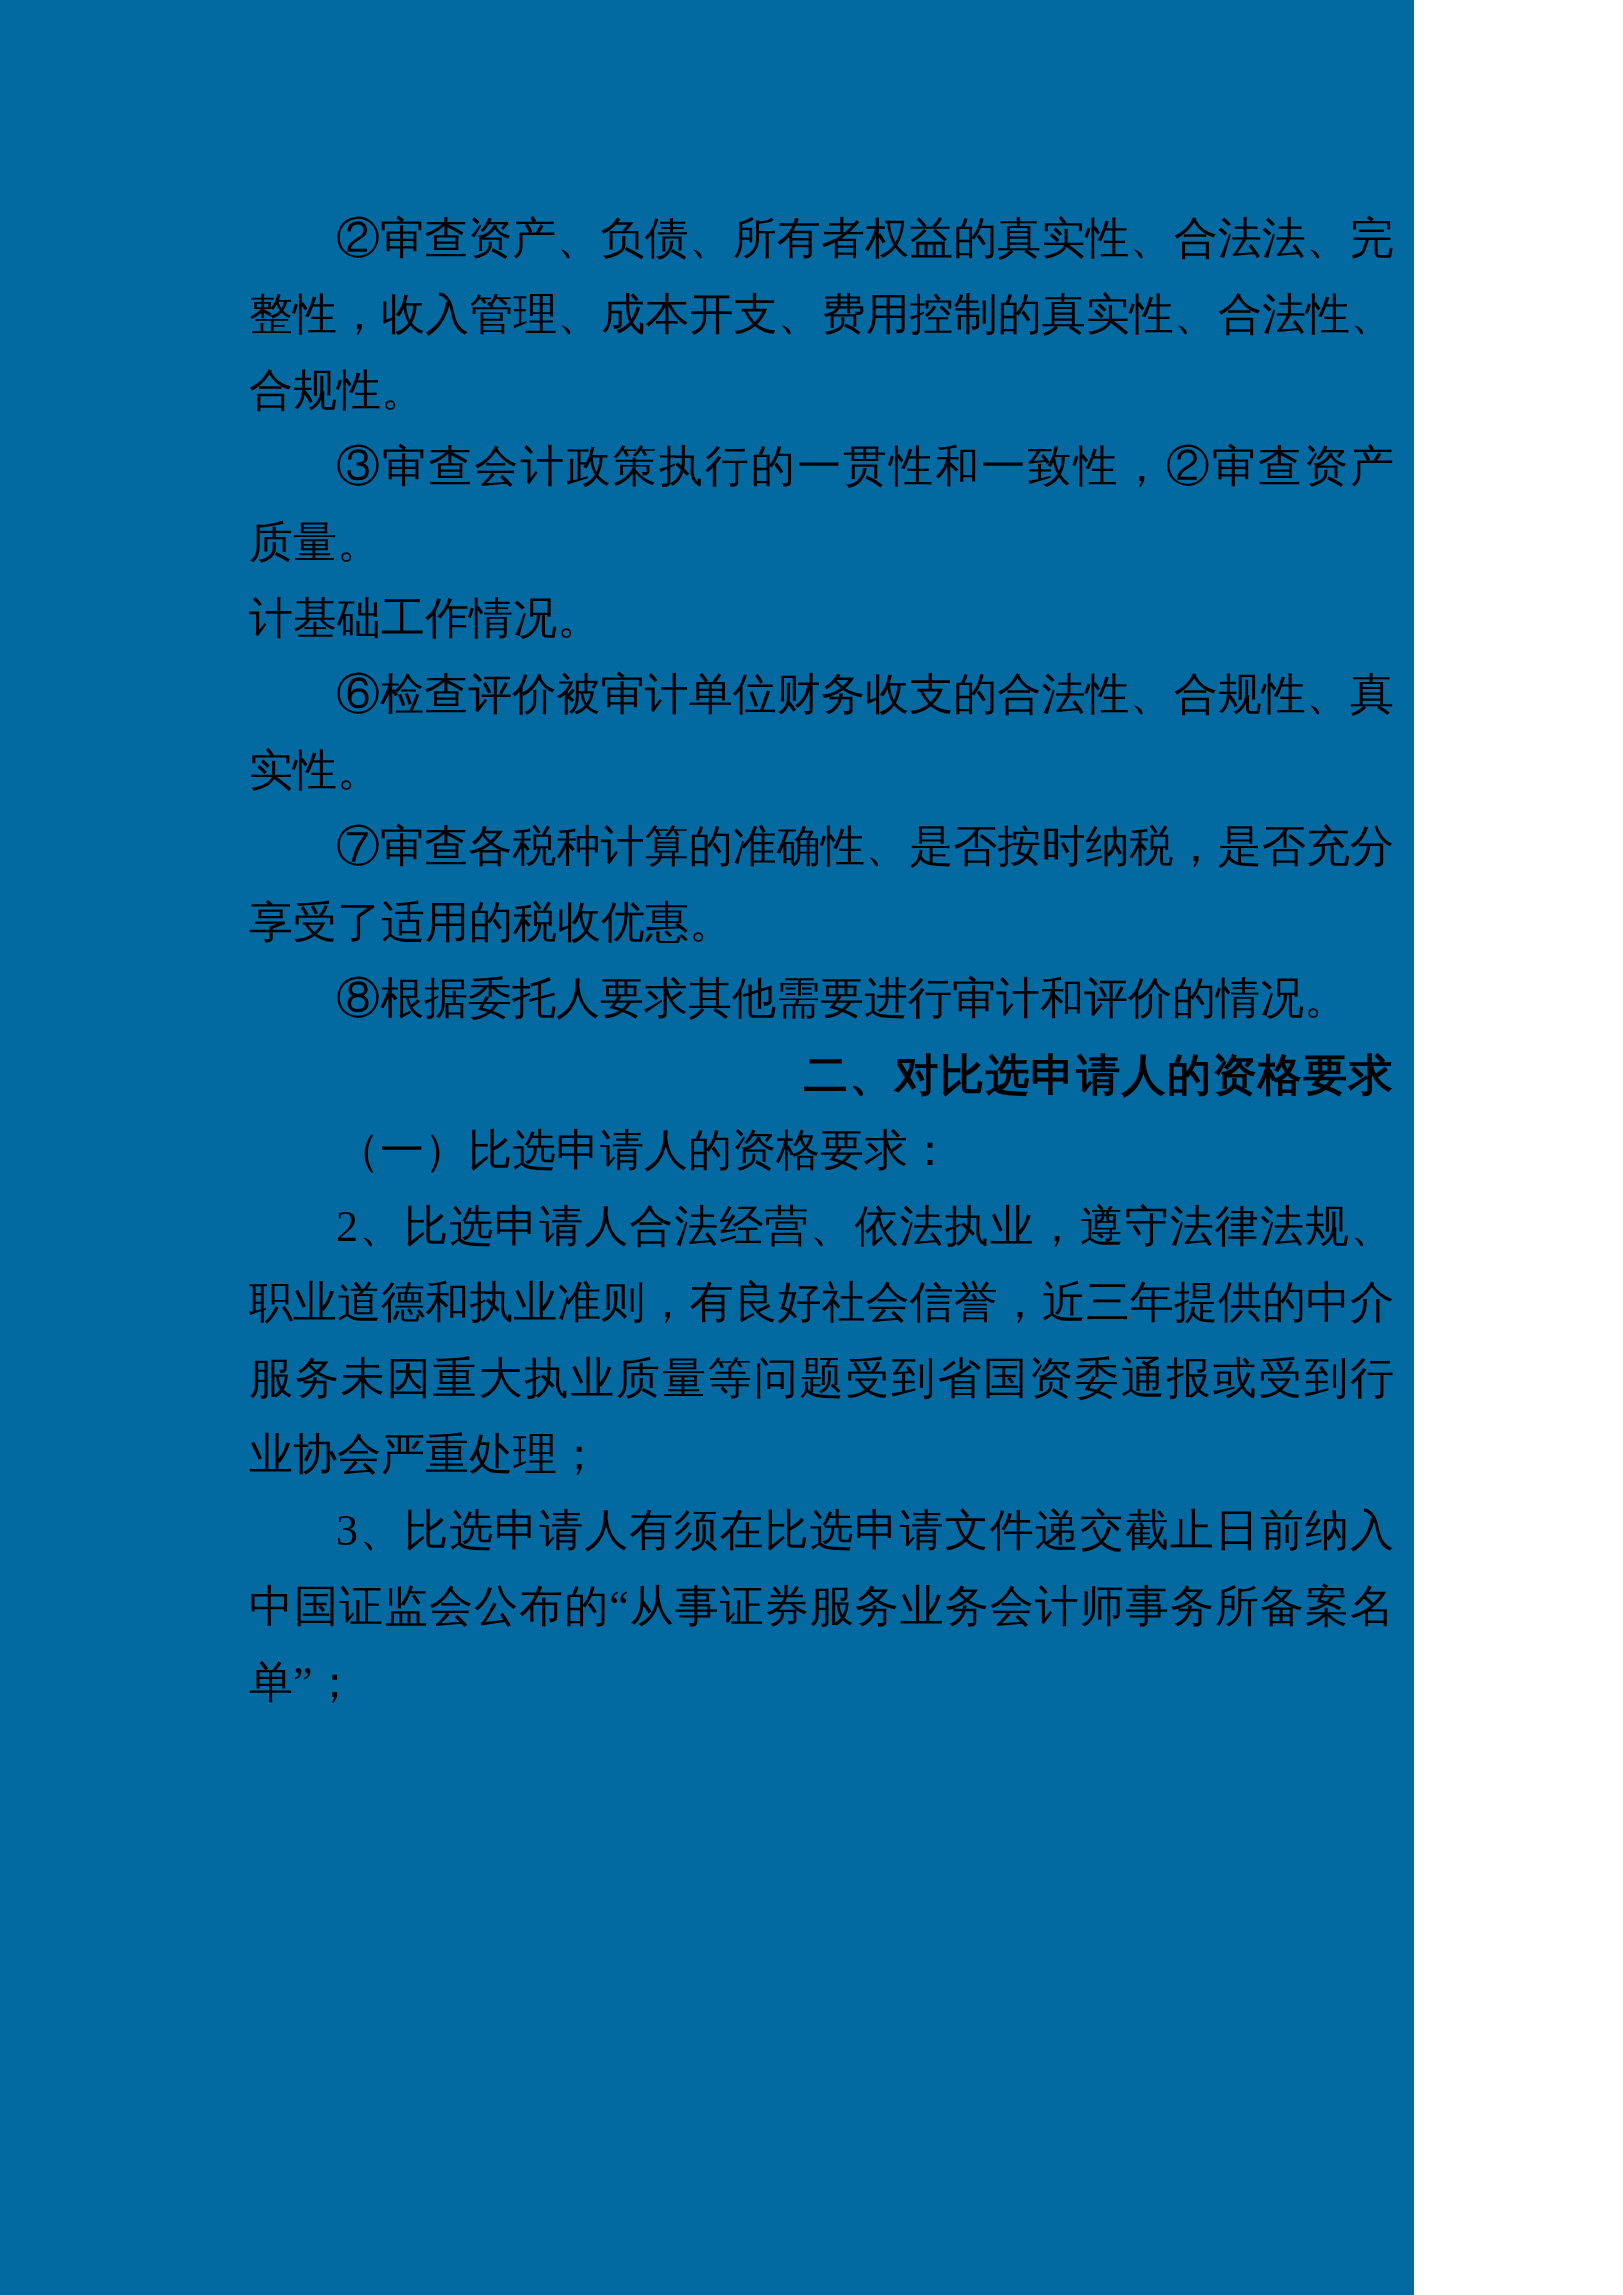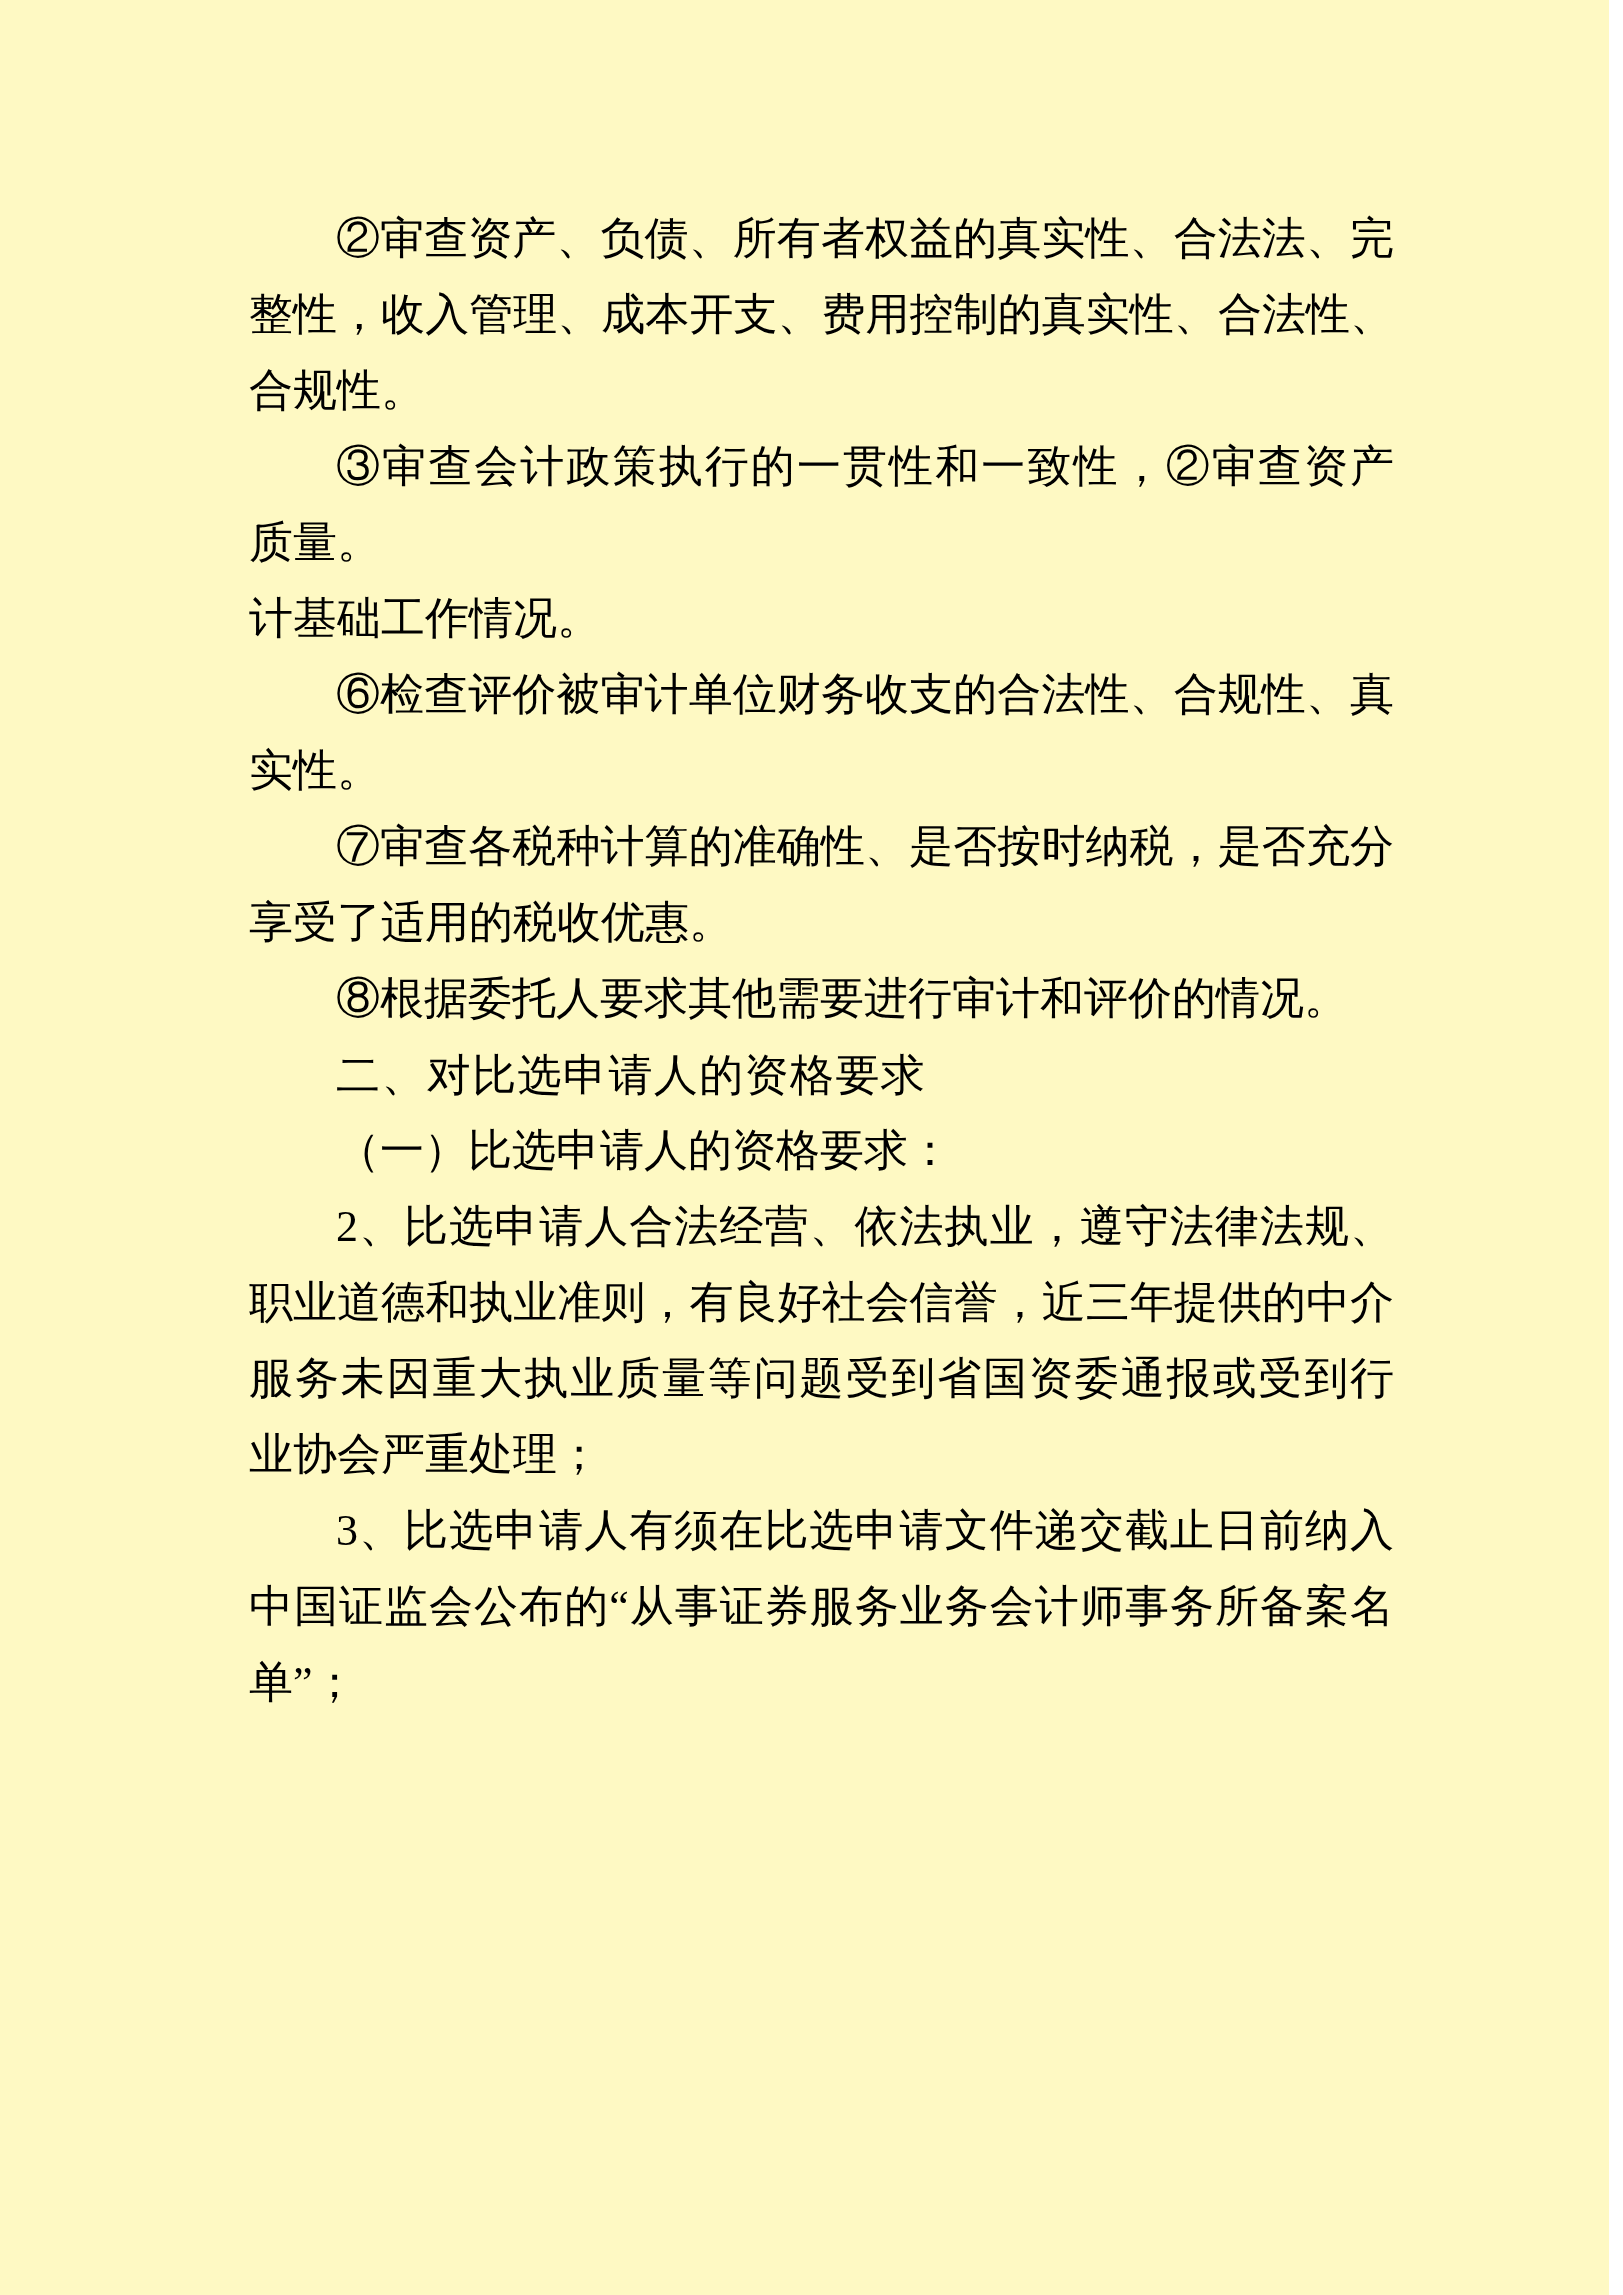--- a/index.html
+++ b/index.html
@@ -1,23 +1,23 @@
 <!DOCTYPE html>
 <html style="font-size:11px"><head>
 <meta charset="utf-8">
 <style>
   html, body {
     margin: 0;
     padding: 0;
   }
   .page {
     position: relative;
-    width: 1609px;
+    width: 1414px;
     height: 2295px;
-    background: #fef9c3;
+    background: #0369a1;
     overflow: hidden;
   }
   .textblock {
     position: absolute;
     left: 249px;
     top: 201px;
     width: 1145px;
   }
   .line {
     height: 76px;
@@ -35,22 +35,23 @@
     white-space: normal;
     word-break: break-all;
     text-align: justify;
     text-align-last: justify;
   }
   .tight {
     letter-spacing: -1.4px;
   }
   .heading {
     font-family: "Liberation Sans", sans-serif;
-    font-weight: normal;
+    font-weight: bold;
     letter-spacing: 1.4px;
+    text-align: right;
   }
 </style>
 </head>
 <body>
 
 <div class="page">
   <div class="textblock">
     <div class="line indent justify">②审查资产、负债、所有者权益的真实性、合法法、完</div>
     <div class="line justify">整性，收入管理、成本开支、费用控制的真实性、合法性、</div>
     <div class="line">合规性。</div>

